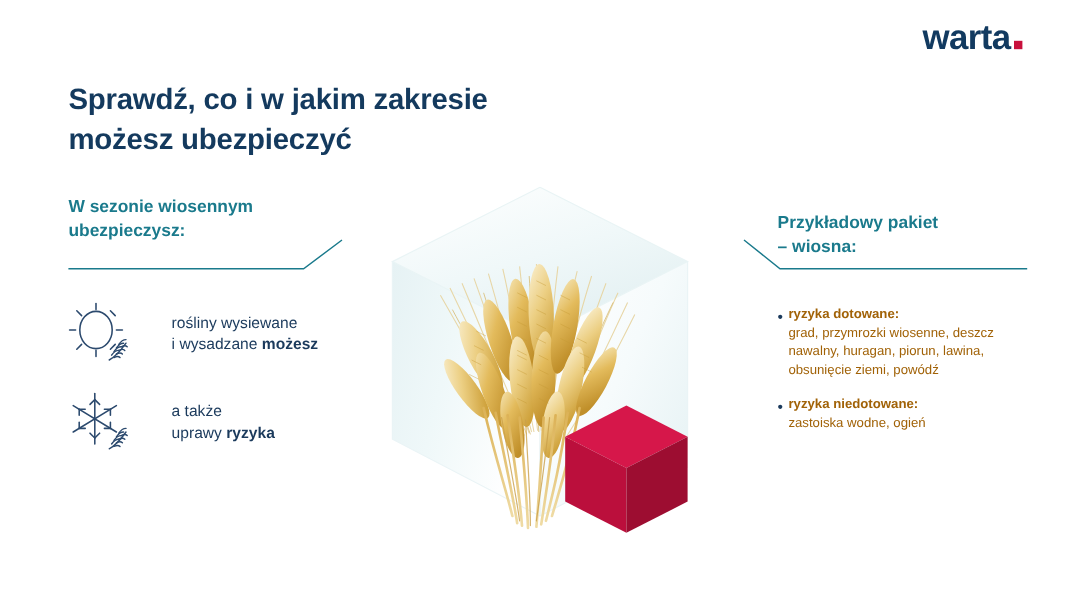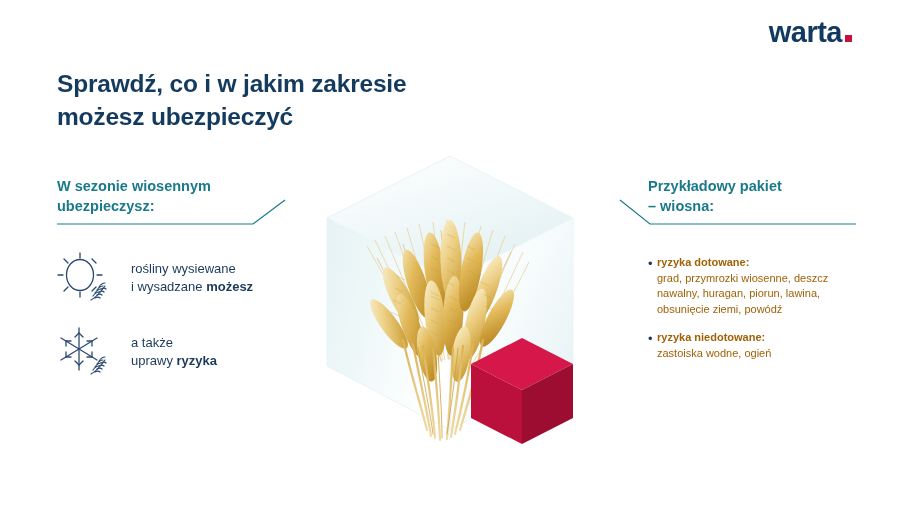--- a/index.html
+++ b/index.html
@@ -55,35 +55,35 @@
 
   
   .col-heading {
     position: absolute;
     font-size: 14.5px;
     font-weight: bold;
     line-height: 1.35;
     color: #1a7a8c;
     white-space: pre-line;
   }
-  .col-heading.left  { left: 57px;  top: 177px; }
+  .col-heading.left  { left: 57px;  top: 164px; }
   .col-heading.right { left: 648px; top: 177px; }
 
   .rule {
     position: absolute;
     pointer-events: none;
   }
   .rule svg { display: block; }
 
   
   .feature {
     position: absolute;
     display: flex;
     align-items: center;
-    gap: 14px;
+    gap: 26px;
   }
   .feature-icon {
     width: 62px;
     height: 60px;
     flex: none;
   }
   .feature-icon svg { display: block; }
   .feature-text {
     font-size: 13px;
     line-height: 1.38;

